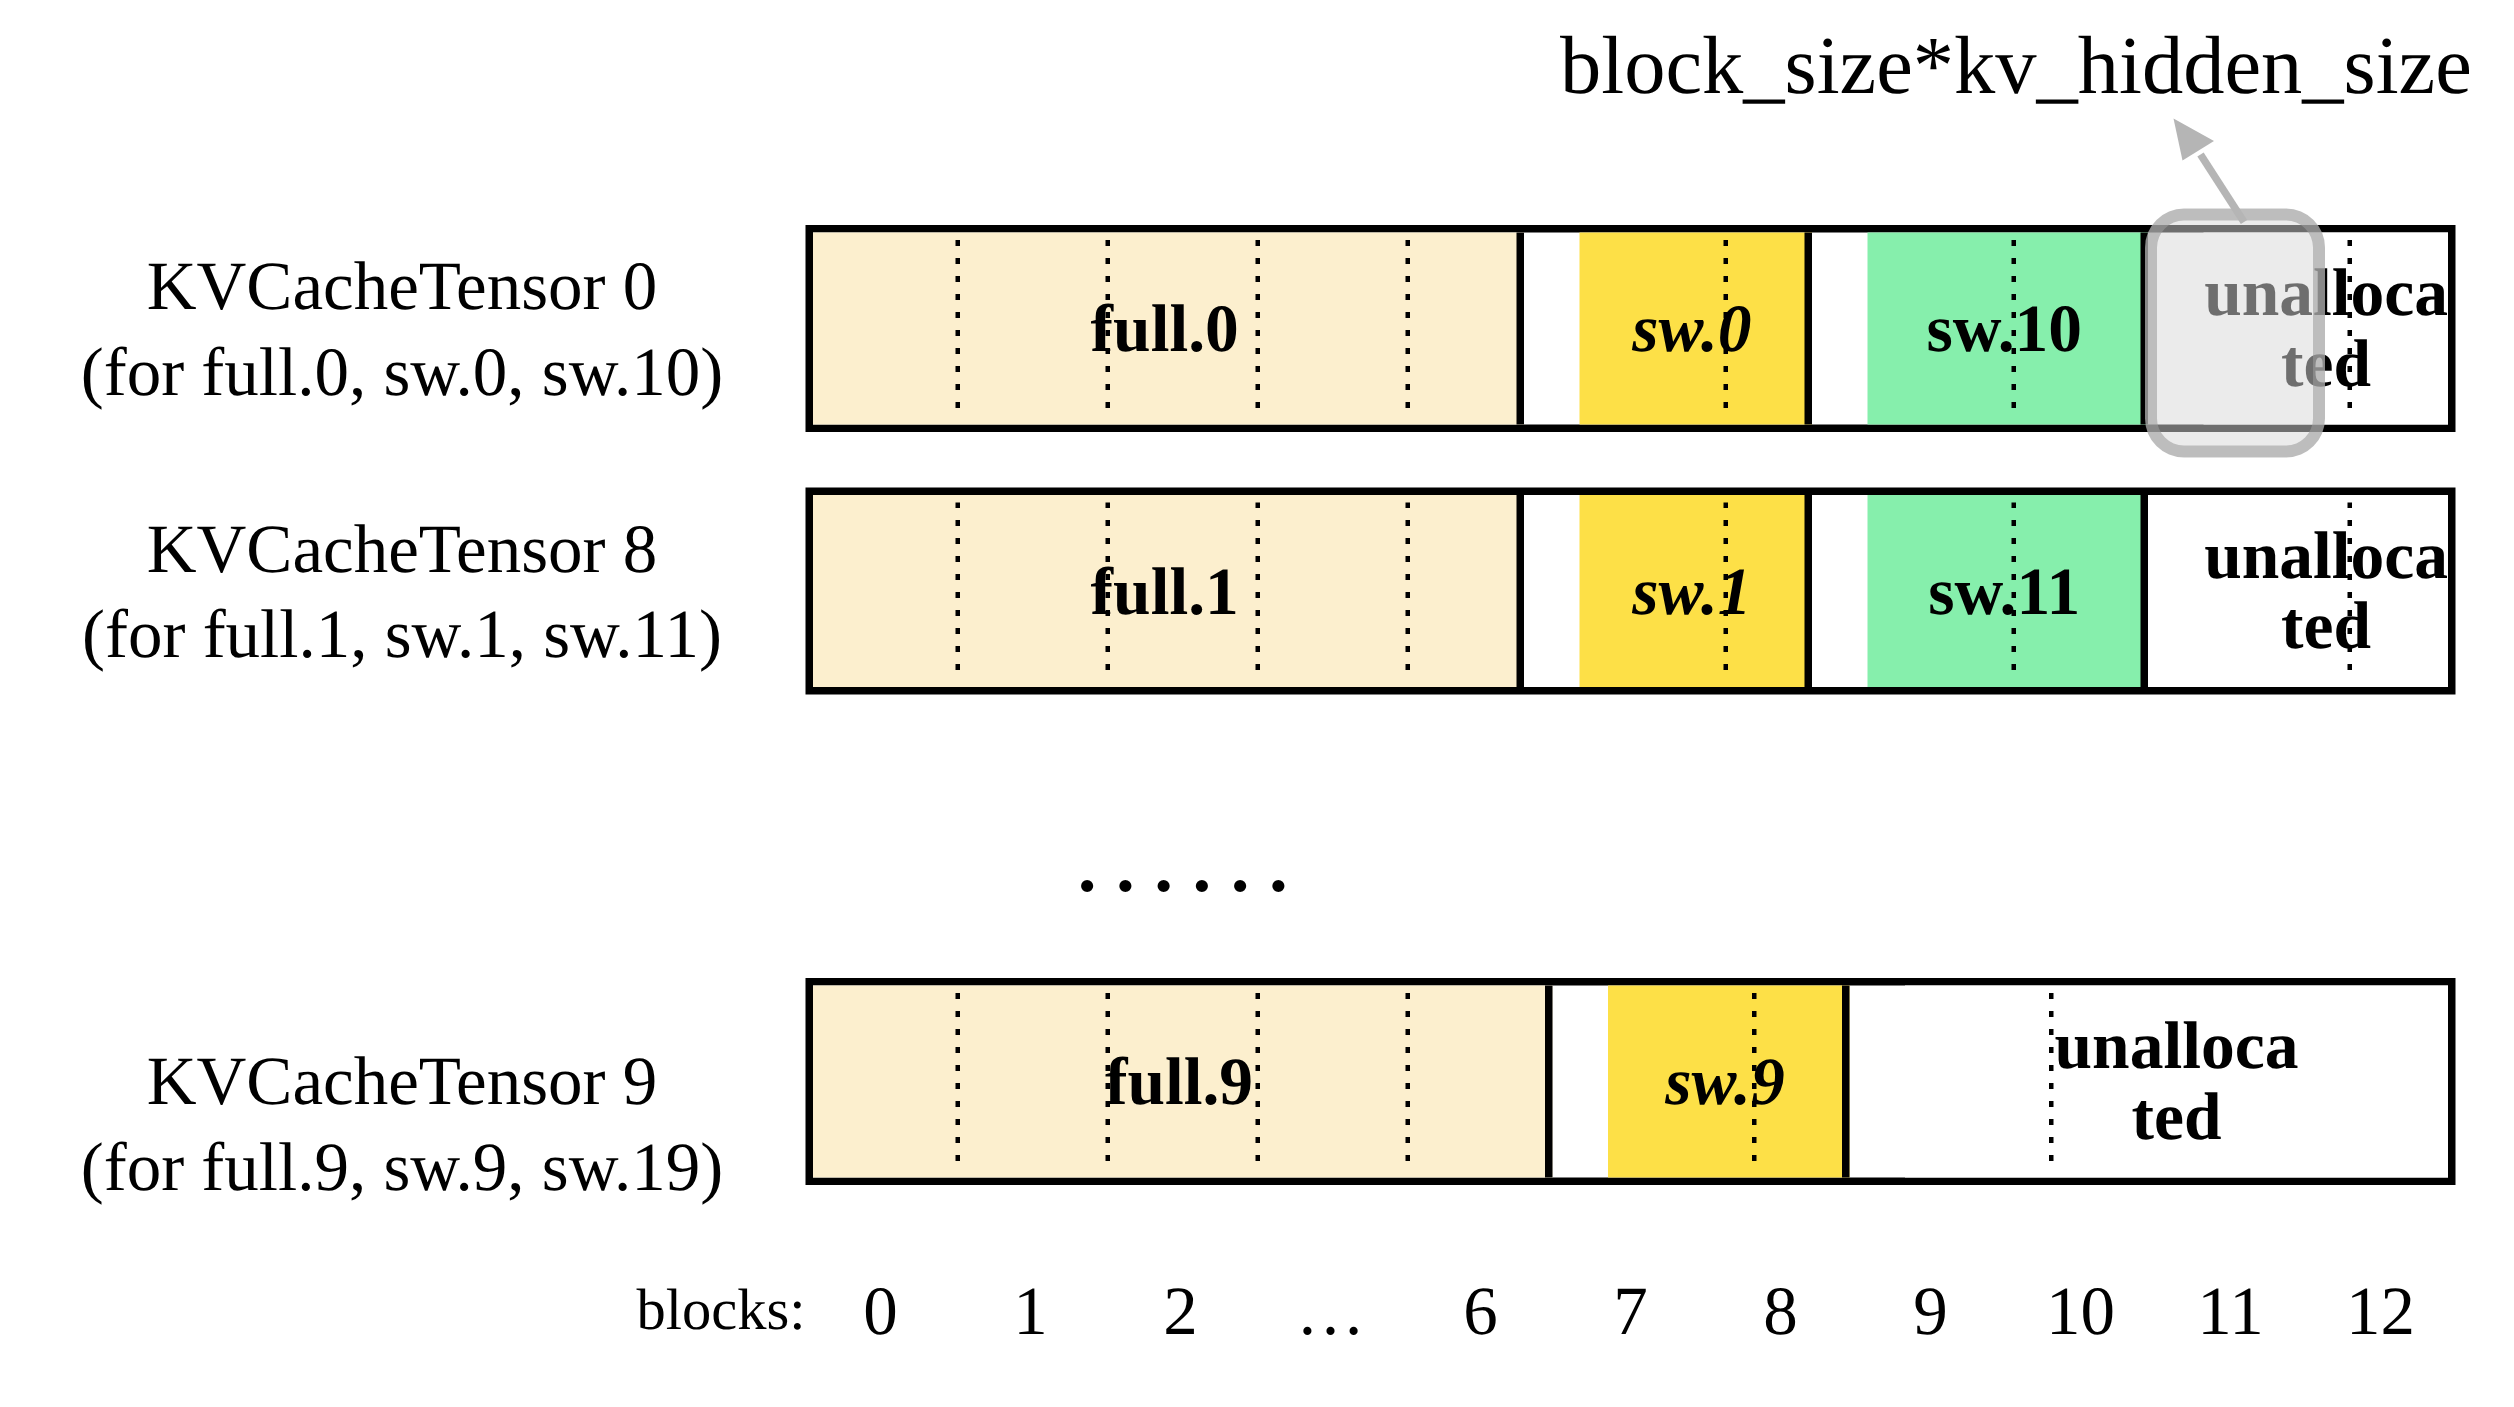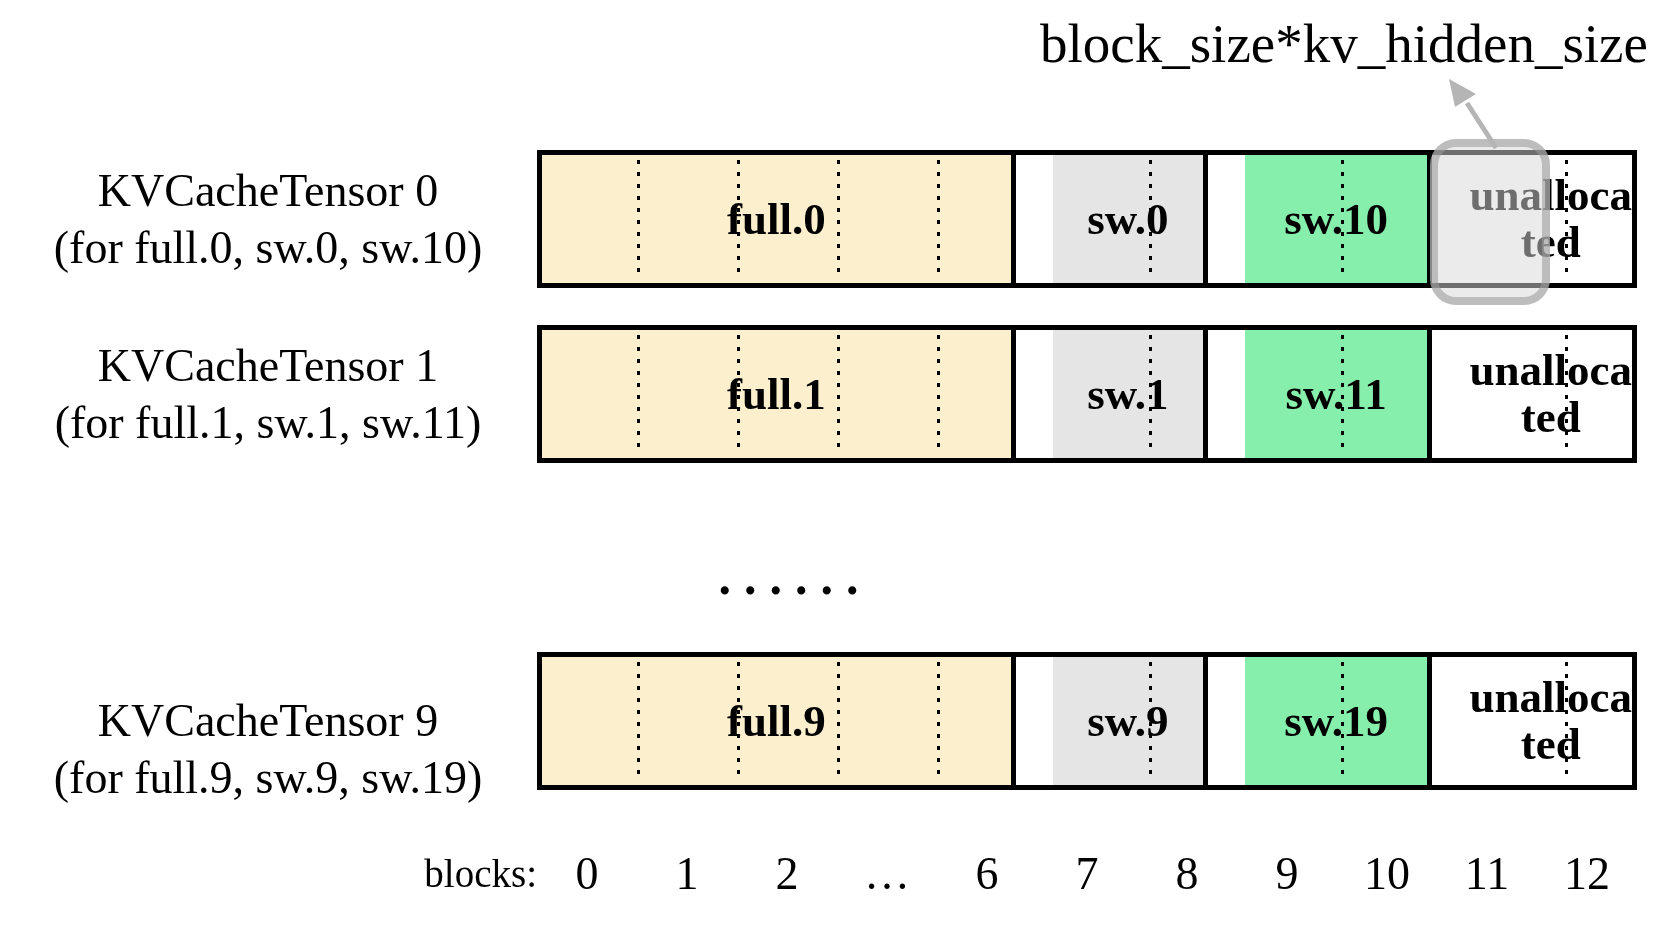--- a/index.html
+++ b/index.html
@@ -19,21 +19,21 @@
   .row-label .l2{}
   
   .bar{
     position:absolute; left:537px; width:1100px; height:138px;
     border:5px solid #000; box-sizing:border-box; display:flex;gap:37px;
   }
   .seg{position:relative; display:flex; align-items:center; justify-content:center;
        box-sizing:border-box; font-weight:bold; font-size:45px;}
   .seg span{position:relative; z-index:2;}
   .seg-full{width:493px; background:#FCEFCE; border-right:5px solid #000;}
-  .seg-swa {width:161px; background:#e5e5e5; border-right:5px solid #000;}
+  .seg-swa {width:161px; background:#fde047; border-right:5px solid #000;font-style:italic;}
   .seg-swb {width:195px; background:#86efac; border-right:5px solid #000;}
   .seg-una {flex:1; background:#ffffff; flex-direction:column; line-height:47px;}
   .dl{ 
     position:absolute; top:5px; bottom:5px; width:3px; z-index:1;
     background:repeating-linear-gradient(to bottom,#000 0 4px,transparent 4px 12px);
   }
   
   .mid-ellipsis{
     position:absolute; left:705px; top:552px; width:180px; text-align:center;
     font-size:50px; font-weight:bold; letter-spacing:13px; line-height:50px;
@@ -81,21 +81,21 @@
       <span>sw.10</span>
     </div>
     <div class="seg seg-una">
       <i class="dl" style="left:96px"></i>
       <span>unalloca</span>
       <span>ted</span>
     </div>
   </div>
 
   <div class="row-label" style="top:337px">
-    <div class="l1">KVCacheTensor 1</div>
+    <div class="l1">KVCacheTensor 8</div>
     <div class="l2">(for full.1, sw.1, sw.11)</div>
   </div>
   <div class="bar" style="top:325px">
     <div class="seg seg-full">
       <i class="dl" style="left:95px"></i>
       <i class="dl" style="left:195px"></i>
       <i class="dl" style="left:295px"></i>
       <i class="dl" style="left:395px"></i>
       <span>full.1</span>
     </div>
@@ -125,24 +125,20 @@
       <i class="dl" style="left:95px"></i>
       <i class="dl" style="left:195px"></i>
       <i class="dl" style="left:295px"></i>
       <i class="dl" style="left:395px"></i>
       <span>full.9</span>
     </div>
     <div class="seg seg-swa">
       <i class="dl" style="left:96px"></i>
       <span>sw.9</span>
     </div>
-    <div class="seg seg-swb">
-      <i class="dl" style="left:96px"></i>
-      <span>sw.19</span>
-    </div>
     <div class="seg seg-una">
       <i class="dl" style="left:96px"></i>
       <span>unalloca</span>
       <span>ted</span>
     </div>
   </div>
 
   <div class="hl-box"></div>
 
   <svg class="arrow-svg" width="80" height="90" viewBox="0 0 80 90">

